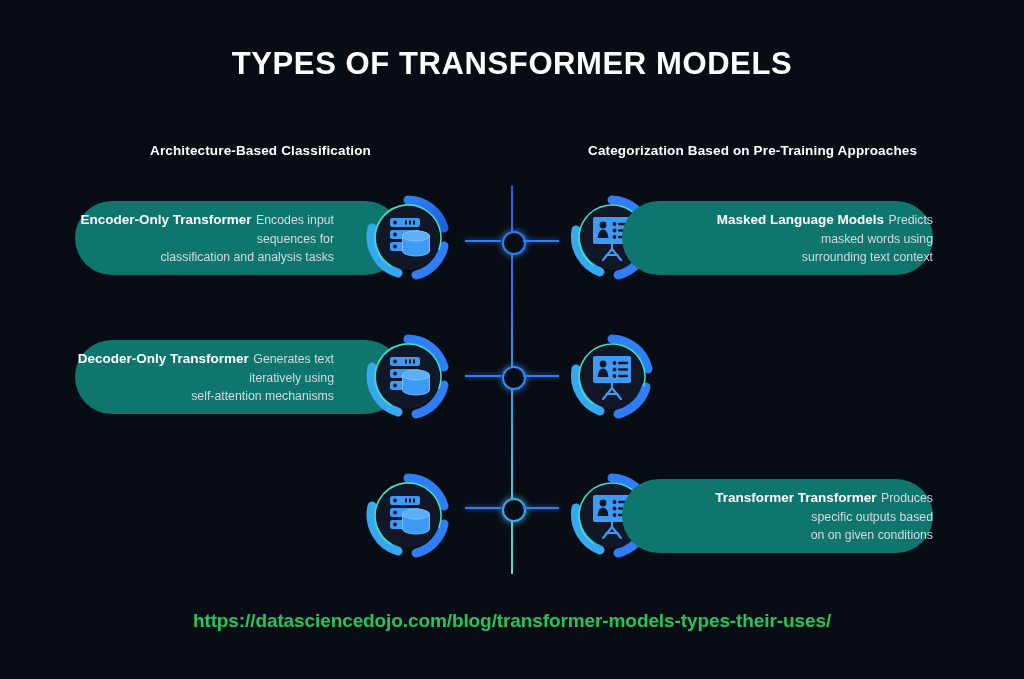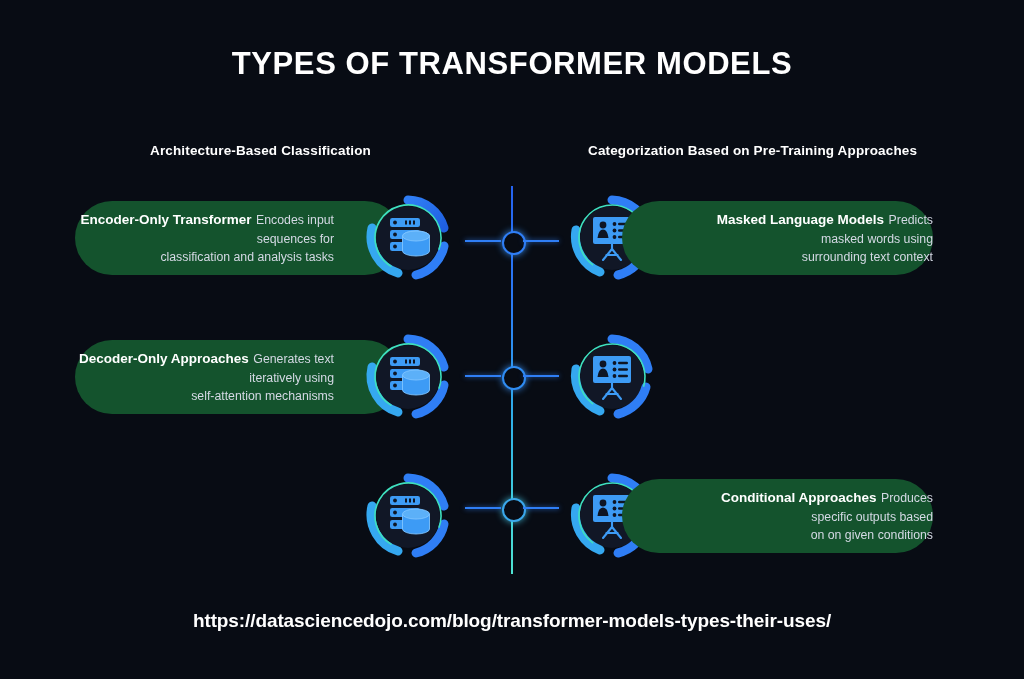--- a/index.html
+++ b/index.html
@@ -90,21 +90,21 @@
   .row.r1 { top: 188px; }
   .row.r2 { top: 327px; }
   .row.r3 { top: 466px; }
 
   
   .card {
     position: absolute;
     top: 13px;
     height: 74px;
     border-radius: 37px;
-    background: #14532d;
+    background: #0f766e;
     display: flex;
     align-items: center;
     box-sizing: border-box;
   }
   .card.left {
     left: 75px;
     width: 327px;
     justify-content: flex-end;
     padding-right: 68px;
     text-align: right;
@@ -147,21 +147,21 @@
 
   
   .footer-url {
     position: absolute;
     top: 610px;
     left: 0;
     width: 1024px;
     text-align: center;
     font-size: 19px;
     font-weight: bold;
-    color: #ffffff;
+    color: #22c55e;
     letter-spacing: -0.1px;
   }
 </style>
 </head>
 <body>
 
 <div class="stage">
 
   <div class="title">TYPES OF TRANSFORMER MODELS</div>
 
@@ -256,21 +256,21 @@
         <span class="card-title">Masked Language Models</span>
         <span class="card-desc">Predicts masked words using
 surrounding text context</span>
       </span>
     </div>
   </div>
 
   <div class="row r2">
     <div class="card left">
       <span class="card-text">
-        <span class="card-title">Decoder-Only Approaches</span>
+        <span class="card-title">Decoder-Only Transformer</span>
         <span class="card-desc">Generates text iteratively using
 self-attention mechanisms</span>
       </span>
     </div>
 
     <div class="badge left">
       <svg width="100" height="100" viewBox="0 0 100 100">
         <circle cx="50" cy="50" r="32" fill="#111726"></circle>
         <path d="M 50 12 A 38 38 0 0 1 86 40" stroke="#2f7ef5" stroke-width="9" fill="none" stroke-linecap="round"></path>
         <path d="M 86 58 A 38 38 0 0 1 58 87" stroke="#2f7ef5" stroke-width="9" fill="none" stroke-linecap="round"></path>
@@ -380,21 +380,21 @@
             <line x1="50" y1="61" x2="41" y2="72"></line>
             <line x1="50" y1="61" x2="59" y2="72"></line>
             <line x1="44.5" y1="67" x2="55.5" y2="67"></line>
           </g>
         </g>
       </svg>
     </div>
 
     <div class="card right">
       <span class="card-text">
-        <span class="card-title">Conditional Approaches</span>
+        <span class="card-title">Transformer Transformer</span>
         <span class="card-desc">Produces specific outputs based
 on on given conditions</span>
       </span>
     </div>
   </div>
 
   <div class="footer-url">https://datasciencedojo.com/blog/transformer-models-types-their-uses/</div>
 
 </div>
 

